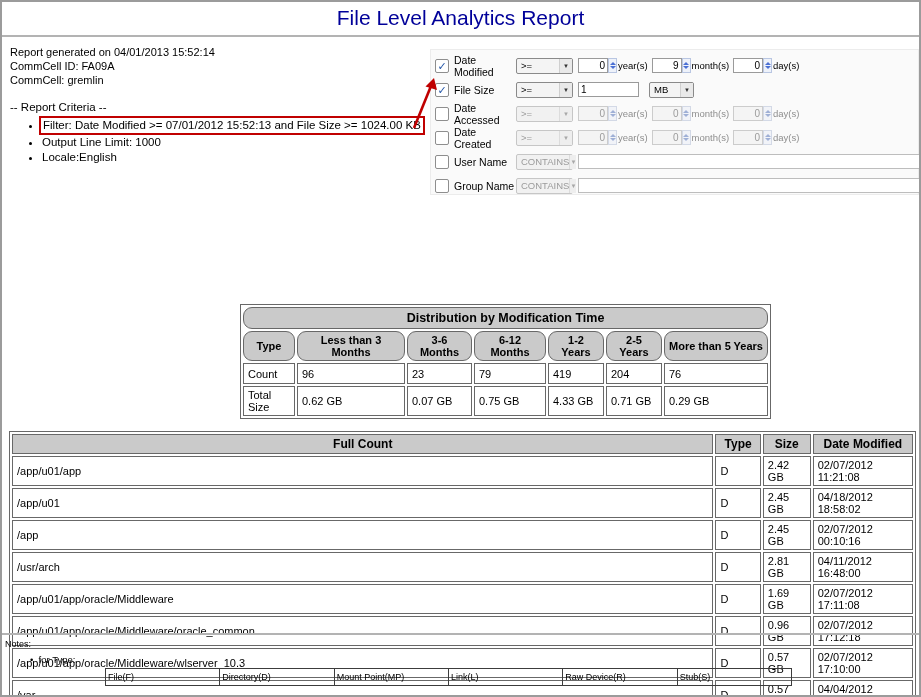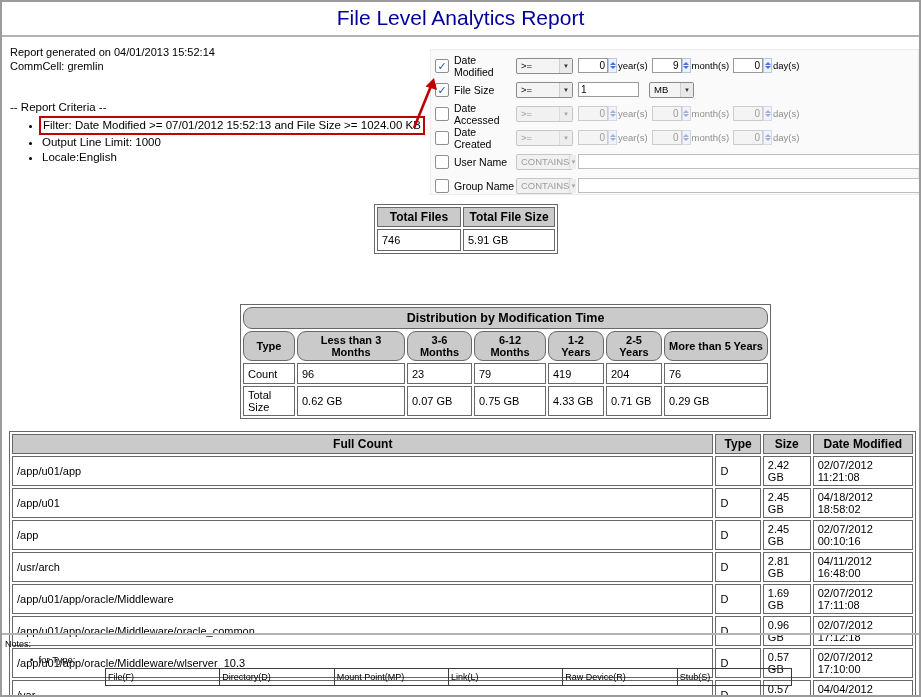--- a/index.html
+++ b/index.html
@@ -94,20 +94,21 @@
 </head>
 <body>
 
 <div class="page">
 
   <div class="title">File Level Analytics Report</div>
   <div class="hrule hr-top"></div>
 
   <div class="report-info">
     <div>Report generated on 04/01/2013 15:52:14</div>
+    <div>CommCell ID: FA09A</div>
     <div>CommCell: gremlin</div>
   </div>
 
   <div class="criteria-heading">-- Report Criteria --</div>
   <ul class="criteria-list">
     <li>
       <span class="redbox">Filter: Date Modified &gt;= 07/01/2012 15:52:13 and File Size &gt;= 1024.00 KB</span>
     </li>
     <li>Output Line Limit: 1000</li>
     <li>Locale:English</li>
@@ -261,32 +262,20 @@
       </span>
     </div>
 
   </div>
 
   <svg class="arrow-svg" viewBox="0 0 44 66">
     <line x1="10" y1="60" x2="27" y2="18" stroke-width="2.6" stroke="#c00000"></line>
     <polygon points="30,10 33,22 21.5,18.5" fill="#c00000"></polygon>
   </svg>
 
-  <table class="rep totals-table">
-    <tbody>
-        <tr>
-      <th style="width:74px;">Total Files</th>
-      <th style="width:82px;">Total File Size</th>
-    </tr>
-    <tr>
-      <td>746</td>
-      <td>5.91 GB</td>
-    </tr>
-  </tbody>
-    </table>
 
   <table class="rep dist-table">
     <tbody>
         <tr>
       <th class="dist-title" colspan="7">Distribution by Modification Time</th>
     </tr>
     <tr>
       <th style="width:42px;">Type</th>
       <th style="width:98px;">Less than 3 Months</th>
       <th style="width:55px;">3-6 Months</th>

